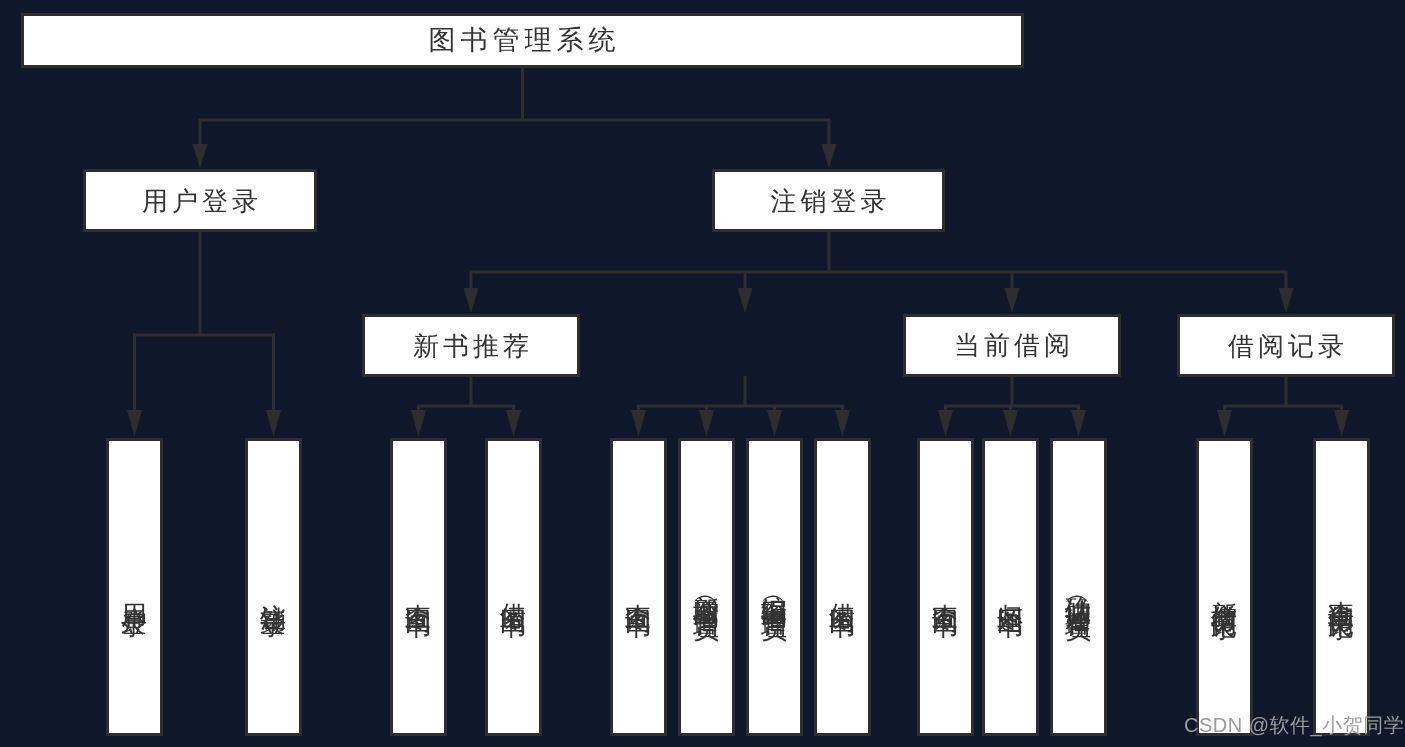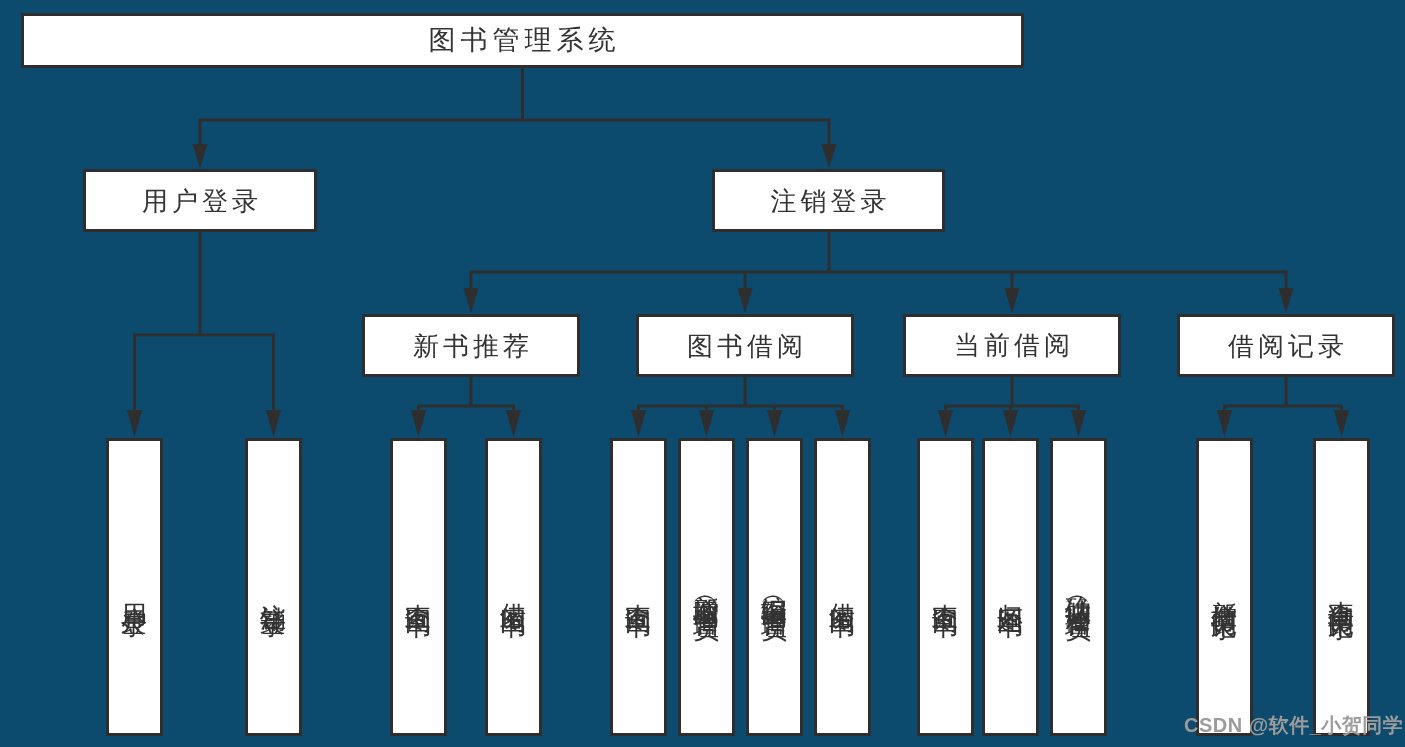--- a/index.html
+++ b/index.html
@@ -1,20 +1,20 @@
 <!DOCTYPE html>
 <html><head>
 <meta charset="utf-8">
 <style>
   html, body { margin: 0; padding: 0; background: #ffffff; }
   .canvas {
     position: relative;
     width: 1405px;
     height: 747px;
-    background: #0c4a6e;
+    background: #0f172a;
     overflow: hidden;
     font-family: "Liberation Sans", "DejaVu Sans", sans-serif;
   }
   .connector-layer {
     position: absolute;
     left: 0; top: 0;
     width: 1405px; height: 747px;
   }
   .node {
     position: absolute;
@@ -52,21 +52,20 @@
     padding-top: 3px;
   }
   .watermark {
     position: absolute;
     left: 1184px; top: 712px;
     font-size: 20px;
     letter-spacing: 0.5px;
     color: #9b9b9b;
     white-space: nowrap;
     z-index: 5;
-    font-weight: bold;
   }
   .line { fill: none; stroke: #2e2e2e; stroke-width: 3; }
   .arrow { fill: #2e2e2e; stroke: none; }
 </style>
 </head>
 <body>
 
 <div class="canvas">
 
   <svg class="connector-layer" viewBox="0 0 1405 747">
@@ -118,21 +117,20 @@
       <polygon class="arrow" points="1334,410 1349,410 1341.5,437"></polygon>
     </g>
   </svg>
 
   <div class="node h root">图书管理系统</div>
 
   <div class="node h l1" style="left:83px; width:234px;">用户登录</div>
   <div class="node h l1" style="left:712px; width:233px;">注销登录</div>
 
   <div class="node h mid" style="left:362px;">新书推荐</div>
-  <div class="node h mid" style="left:636px;">图书借阅</div>
   <div class="node h mid" style="left:903px;font-family:Liberation Serif, serif;">当前借阅</div>
   <div class="node h mid" style="left:1177px;">借阅记录</div>
 
   <div class="node leaf" style="left:106px;">用户登录</div>
   <div class="node leaf" style="left:245px;">注销登录</div>
 
   <div class="node leaf" style="left:390px;">查询图书</div>
   <div class="node leaf" style="left:485px;">借阅图书</div>
 
   <div class="node leaf" style="left:610px;">查询图书</div>

